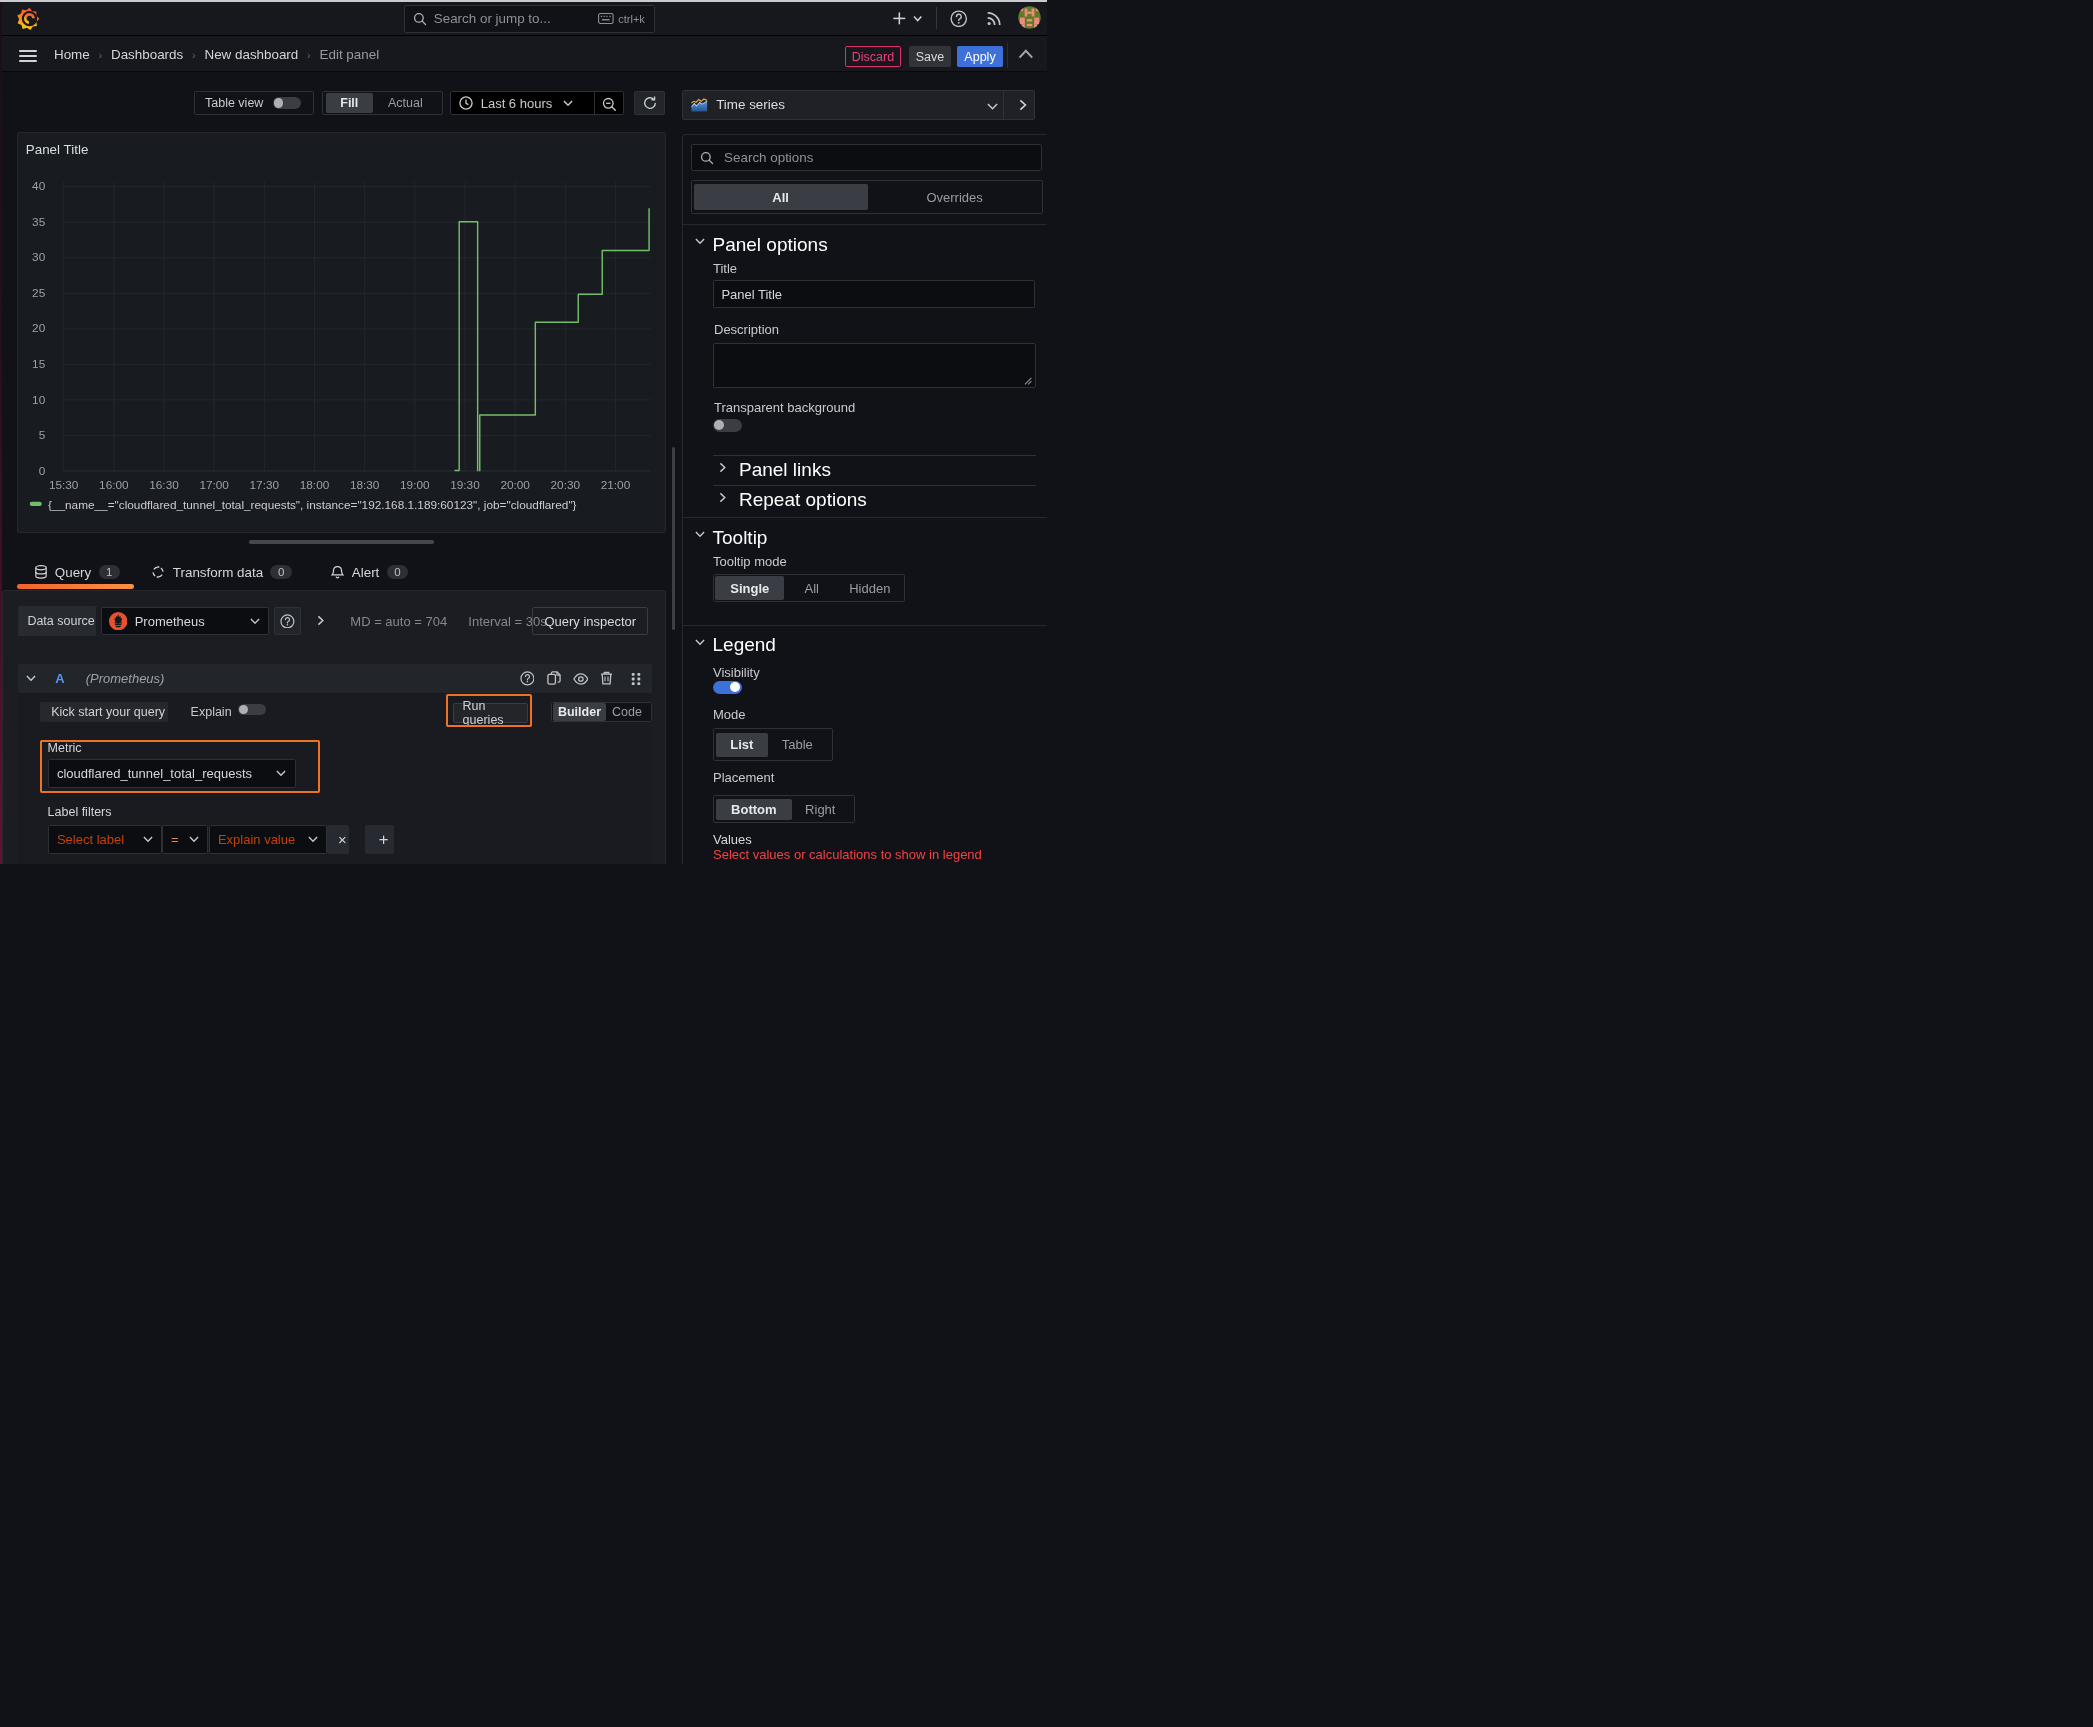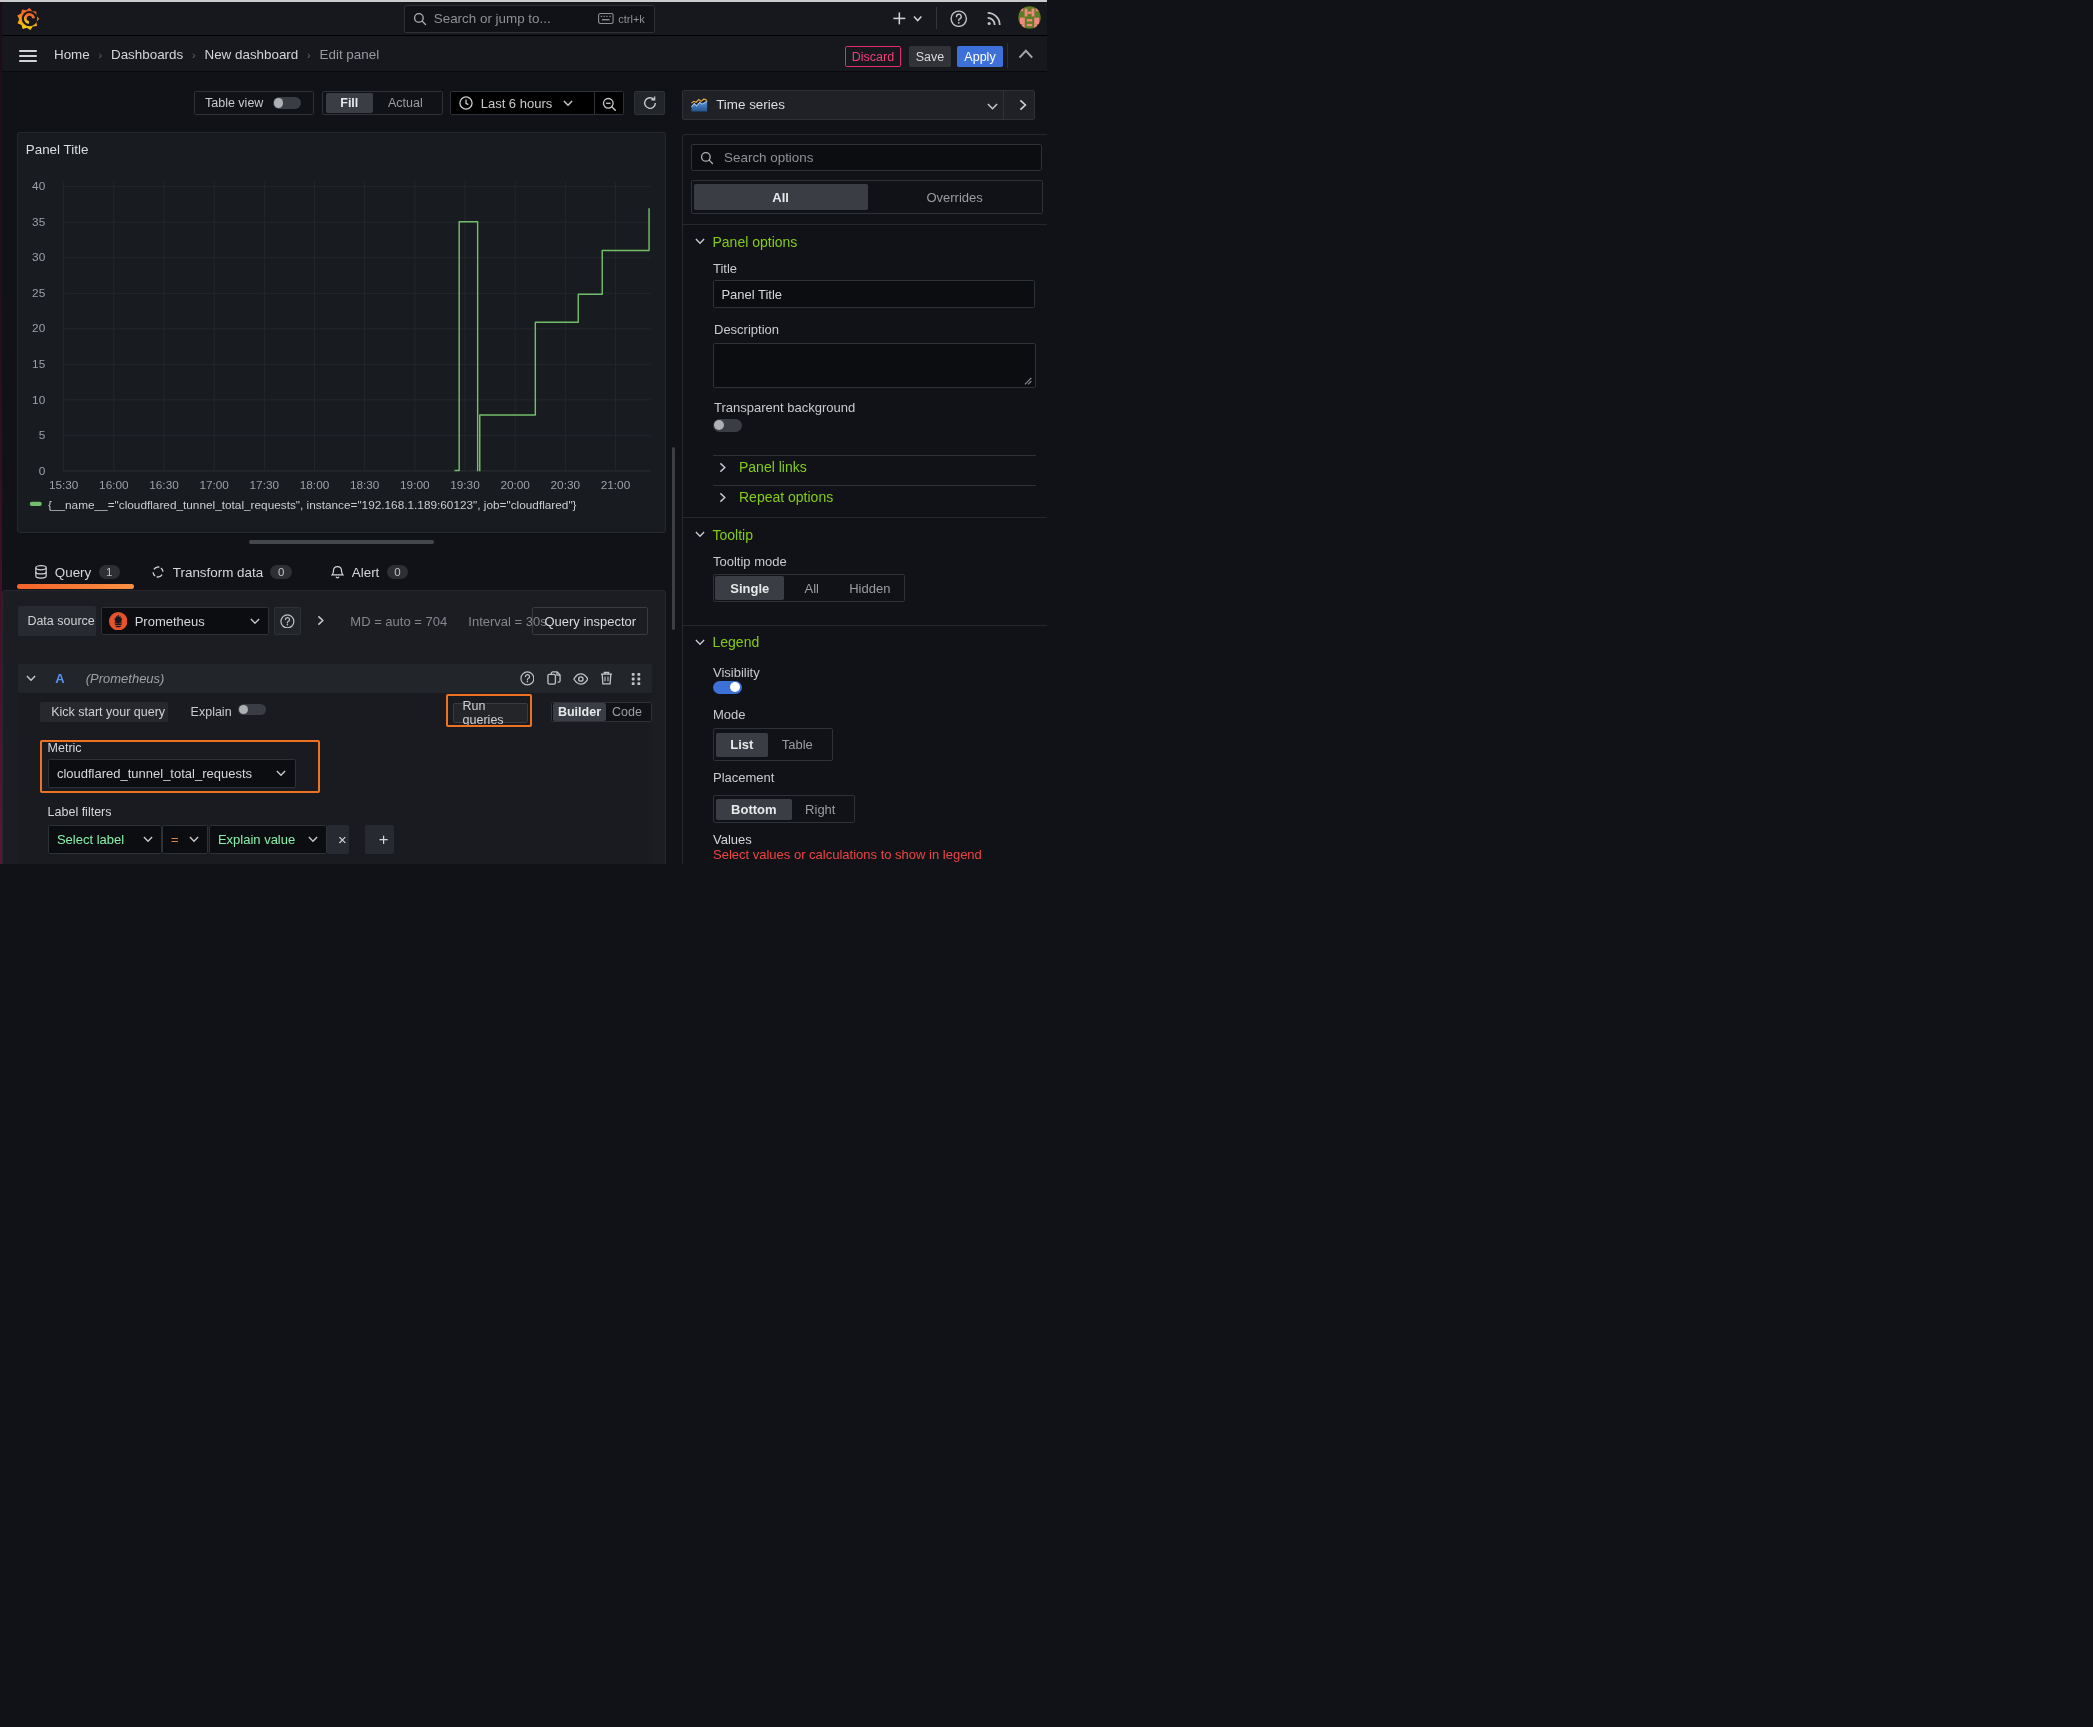--- a/index.html
+++ b/index.html
@@ -38,29 +38,29 @@
 .panel .ptitle{position:absolute;left:7.8px;top:9.2px;font-size:13.4px;font-weight:500;color:#dcdde0;}
 .draghandle{position:absolute;left:249px;top:540px;width:185px;height:3.7px;border-radius:1.8px;background:#44474b;}
 .scrollthumb{position:absolute;left:672px;top:447px;width:2.8px;height:183px;border-radius:1.8px;background:#3c3f44;}
 
 .tabs{position:absolute;left:16.6px;top:557px;height:30px;display:flex;align-items:center;font-size:13.4px;color:#d5d6d9;}
 .badge{background:#2d2f35;color:#bfc0c4;border-radius:9.2px;font-size:11.5px;padding:0.9px 7.4px;margin-left:7.4px;}
 .tabunderline{position:absolute;left:16.6px;top:584px;width:117px;height:4.6px;border-radius:2.3px;background:linear-gradient(90deg,#f2632a,#fa9142);}
 .qcontainer{position:absolute;left:2.3px;top:590px;width:664px;height:274px;background:#1b1d22;border:0.9px solid #26282d;border-bottom:none;border-radius:3.7px 3.7px 0 0;}
 .chip{background:#272a30;border-radius:1.8px;display:inline-flex;align-items:center;font-size:12.5px;color:#d0d1d3;justify-content:center;padding-left:9px;}
 .input{background:#0c0d10;border:0.9px solid #2c3235;border-radius:1.8px;display:flex;align-items:center;color:#d5d6d9;font-size:13px;}
-.input .ph{color:#86efac;}
+.input .ph{color:#c2410c;}
 .arow{position:absolute;left:14.3px;top:73px;width:634px;height:29px;background:#22252a;border-radius:1.8px;display:flex;align-items:center;}
 .qcontent{position:absolute;left:14.3px;top:102px;width:634px;height:172px;background:#191b20;}
 .annot{position:absolute;border:2.3px solid #ed7224;border-radius:1.8px;}
 
 .tsbox{position:absolute;left:682px;top:90px;width:353px;height:29.5px;border:0.9px solid #2e3136;border-radius:1.8px;display:flex;align-items:center;}
 .optpane{position:absolute;left:682px;top:134px;width:365px;height:730px;border-left:0.9px solid #26282e;border-top:0.9px solid #26282e;border-top-left-radius:3.7px;}
 .slabel{font-size:13px;color:#c9cacd;}
-.shead{font-size:14px;color:#84cc16;font-weight:500;}
+.shead{font-size:19px;color:#ffffff;font-weight:500;}
 .sdiv{position:absolute;height:0.9px;background:#26282e;}
 svg{display:block;}
 </style></head>
 <body>
 <div class="topstrip"></div>
 <div class="leftstrip"></div>
 <div class="topbar"></div>
 <div class="crumbbar"></div>
 <svg class="abs" style="left:17px;top:7.4px" width="23" height="24" viewBox="0 0 25 26">
  <defs>

